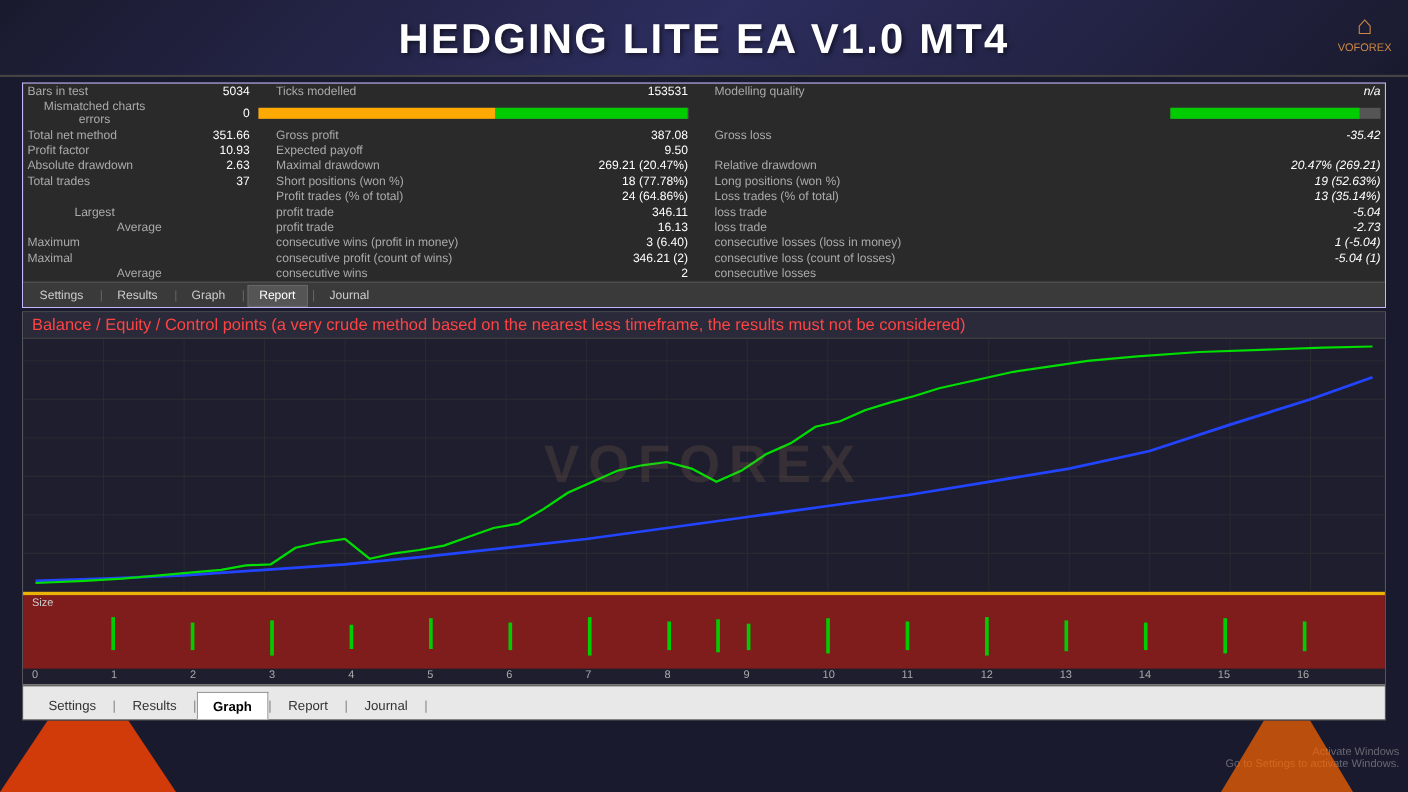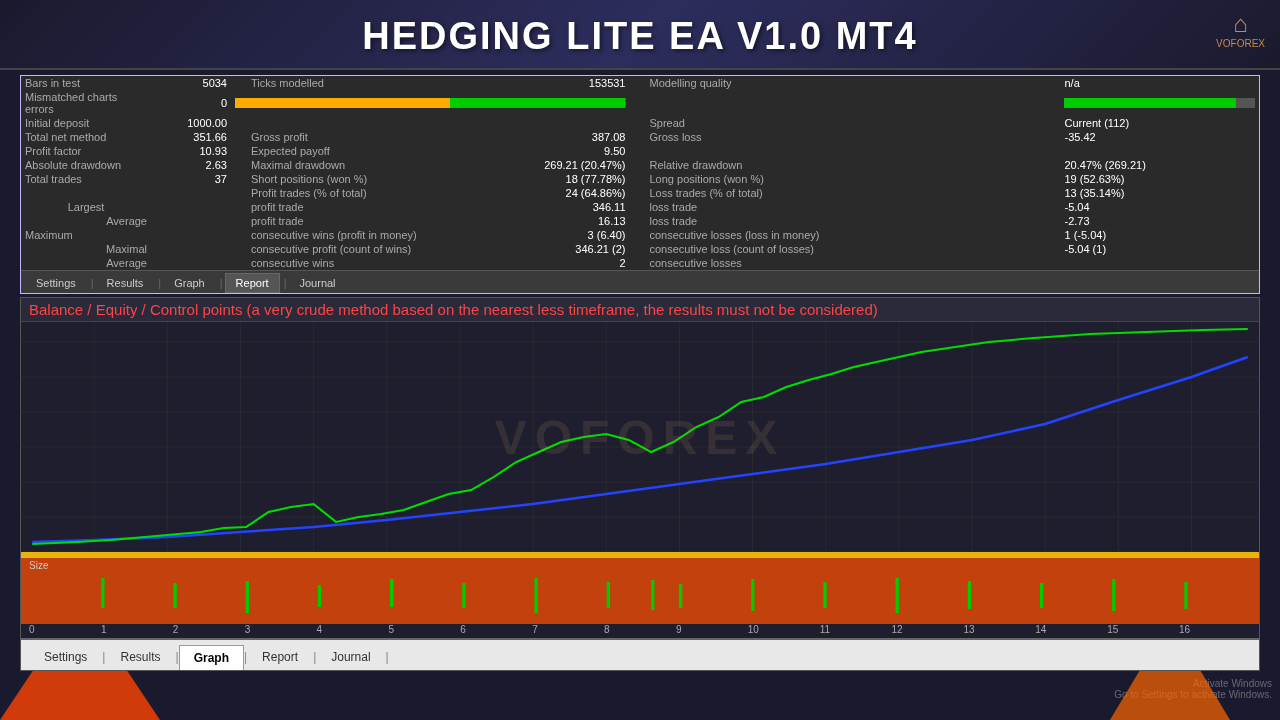--- a/index.html
+++ b/index.html
@@ -114,24 +114,27 @@
     .stats-table .val-col2 {
       color: #fff;
       text-align: right;
     }
     .stats-table .label-col3 {
       color: #aaa;
       padding-left: 20px;
     }
     .stats-table .val-col3 {
       color: #fff;
+      text-align: right;
+      font-style: italic;
     }
 
     .progress-row td {
       padding: 1px 4px;
+      text-align: center;
     }
 
     .progress-bar-container {
       background: #555;
       height: 10px;
       width: 100%;
       position: relative;
     }
 
     .progress-bar-green {
@@ -203,22 +206,22 @@
       overflow: hidden;
     }
 
     .graph-svg {
       width: 100%;
       height: 100%;
     }
 
     
     .size-panel {
-      background: #c2410c;
-      border-top: 6px solid #eab308;
+      background: #7f1d1d;
+      border-top: 3px solid #eab308;
       padding: 2px 8px;
     }
 
     .size-label {
       color: #ccc;
       font-size: 10px;
       margin-bottom: 2px;
     }
 
     .x-axis {
@@ -327,27 +330,20 @@
             </div>
           </td>
           <td class="label-col3"></td>
           <td>
             <div class="progress-bar-container">
               <div class="progress-bar-green" style="width:90%"></div>
             </div>
           </td>
         </tr>
 
-        <tr>
-          <td class="label-col">Initial deposit</td>
-          <td class="val-col">1000.00</td>
-          <td colspan="2"></td>
-          <td class="label-col3">Spread</td>
-          <td class="val-col3">Current (112)</td>
-        </tr>
 
         <tr>
           <td class="label-col">Total net method</td>
           <td class="val-col">351.66</td>
           <td class="label-col2">Gross profit</td>
           <td class="val-col2">387.08</td>
           <td class="label-col3">Gross loss</td>
           <td class="val-col3">-35.42</td>
         </tr>
 
@@ -407,21 +403,21 @@
         <tr>
           <td class="label-col" style="text-align:left; color:#aaa;">Maximum</td>
           <td class="val-col"></td>
           <td class="label-col2">consecutive wins (profit in money)</td>
           <td class="val-col2">3 (6.40)</td>
           <td class="label-col3">consecutive losses (loss in money)</td>
           <td class="val-col3">1 (-5.04)</td>
         </tr>
 
         <tr>
-          <td class="label-col" style="text-align:right; color:#aaa;">Maximal</td>
+          <td class="label-col" style="text-align:left; color:#aaa;">Maximal</td>
           <td class="val-col"></td>
           <td class="label-col2">consecutive profit (count of wins)</td>
           <td class="val-col2">346.21 (2)</td>
           <td class="label-col3">consecutive loss (count of losses)</td>
           <td class="val-col3">-5.04 (1)</td>
         </tr>
 
         <tr>
           <td class="label-col" style="text-align:right; color:#aaa;">Average</td>
           <td class="val-col"></td>

